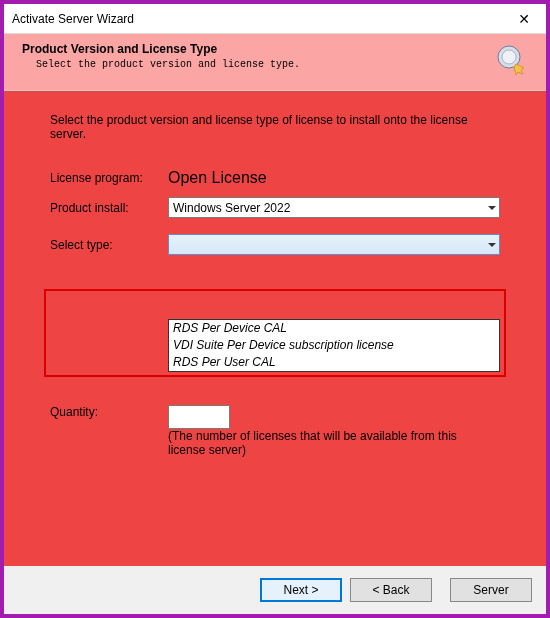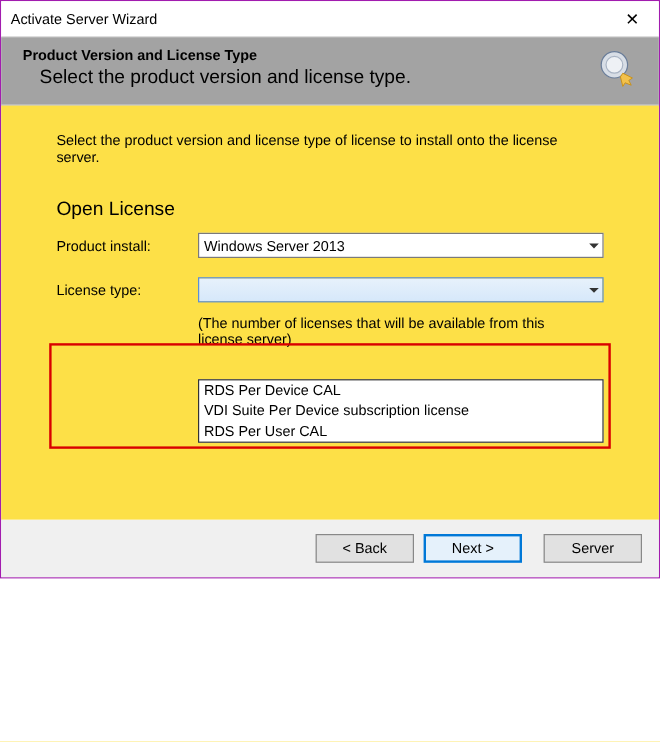--- a/index.html
+++ b/index.html
@@ -4,22 +4,22 @@
   <style>
     * { box-sizing: border-box; margin: 0; padding: 0; }
     body {
       font-family: "Segoe UI", Tahoma, sans-serif;
       font-size: 12px;
       background: #fff;
       color: #000;
     }
     .window {
       width: 550px;
-      height: 482px;
-      border: 1px solid #a21caf;
+      height: 618px;
+      border: 4px solid #a21caf;
       position: relative;
       background: #fff;
       display: flex;
       flex-direction: column;
     }
     .titlebar {
       height: 30px;
       display: flex;
       align-items: center;
       justify-content: space-between;
@@ -36,34 +36,34 @@
       justify-content: center;
       font-size: 14px;
       font-family: Arial, sans-serif;
     }
     .header {
       padding: 8px 18px 12px 18px;
       border-bottom: 1px solid #ccc;
       display: flex;
       align-items: flex-start;
       gap: 10px;
-      background: #a3a3a3;
+      background: #fca5a5;
     }
     .header-text { flex: 1; }
     .header h1 { font-size: 12px; font-weight: bold; margin-bottom: 3px; }
-    .header p { font-size: 16px; margin-left: 14px; }
+    .header p { font-size: 10px; margin-left: 14px; font-family: Liberation Mono, monospace; }
     .header .icon {
       width: 34px; height: 34px;
       position: relative;
       margin-top: 2px;
     }
     .content {
       flex: 1;
       padding: 22px 46px 10px 46px;
-      background: #fde047;
+      background: #ef4444;
       position: relative;
     }
     .intro { margin-bottom: 28px; font-size: 12px; }
     .row {
       display: flex;
       align-items: center;
       margin-bottom: 10px;
     }
     .row .label { width: 118px; font-size: 12px; }
     .row .value { font-size: 16px; }
@@ -99,20 +99,21 @@
       pointer-events: none;
     }
     .dropdown-list {
       position: absolute;
       left: 164px;
       top: 228px;
       right: 46px;
       background: #fff;
       border: 1px solid #333;
       z-index: 5;
+      font-style: italic;
     }
     .dropdown-list .item {
       padding: 1px 4px;
       font-size: 12px;
       line-height: 15px;
     }
     .quantity-row {
       margin-top: 150px;
       display: flex;
       align-items: flex-start;
@@ -180,56 +181,61 @@
         <circle cx="15" cy="13" r="7" fill="#eef1f5" stroke="#a9b4c4" stroke-width="1"></circle>
         <path d="M 22 20 L 30 24 L 27 26 L 29 30 L 24 28 L 22 31 L 20 23 Z" fill="#f3c14b" stroke="#c89018" stroke-width="0.8"></path>
       </svg>
     </div>
   </div>
 
   <div class="content">
     <p class="intro">Select the product version and license type of license to install onto the license server.</p>
 
     <div class="row">
+      <span class="label">License program:</span>
       <span class="value">Open License</span>
     </div>
 
     <div class="row">
       <span class="label">Product install:</span>
       <div class="dropdown">
-        <span>Windows Server 2013</span>
+        <span>Windows Server 2022</span>
         <span class="chev"></span>
       </div>
     </div>
 
     <div class="row" style="margin-top:16px;">
-      <span class="label">License type:</span>
+      <span class="label">Select type:</span>
       <div class="dropdown highlighted">
         <span></span>
         <span class="chev"></span>
       </div>
     </div>
 
     <div class="highlight-box" style="left:40px; top:198px; right:40px; height:88px;"></div>
 
     <div class="dropdown-list">
       <div class="item">RDS Per Device CAL</div>
       <div class="item">VDI Suite Per Device subscription license</div>
       <div class="item">RDS Per User CAL</div>
     </div>
 
+    <div class="quantity-row">
+      <span class="label" style="width:118px;">Quantity:</span>
+      <input class="quantity-input" value="" style="">
+    </div>
     <p class="quantity-help">(The number of licenses that will be available from this license server)</p>
 
   </div>
 
   <div class="footer">
+    <div class="btn primary">
+      <span>Next &gt;</span>
+    </div>
     <div class="btn">
       <span>&lt; Back</span>
     </div>
-    <div class="btn primary">
-      <span>Next &gt;</span>
-    </div>
     <div class="btn" style="margin-left:10px;">
       <span>Server</span>
     </div>
   </div>
 
 </div>
 
 </body></html>

